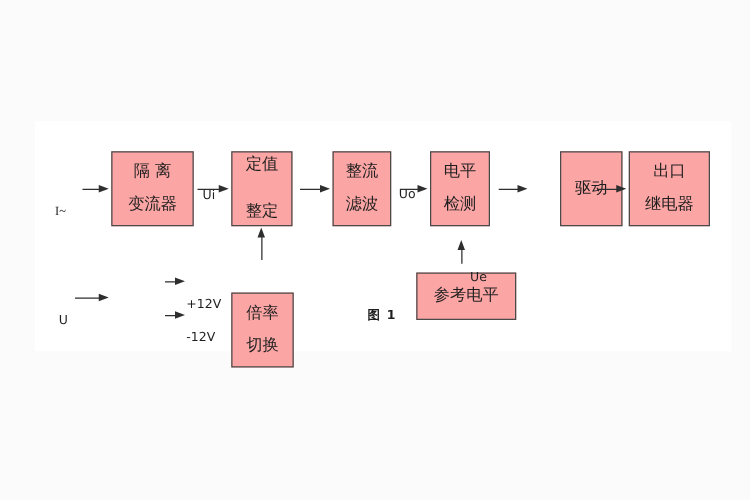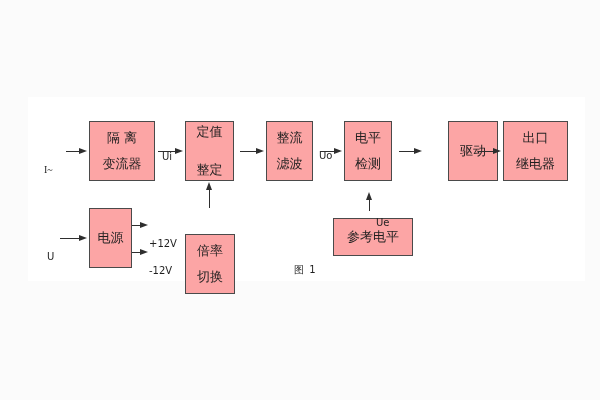--- a/index.html
+++ b/index.html
@@ -60,22 +60,23 @@
     border-left: 8px solid var(--line);
   }
   .arrow.up .shaft { left: 3px; top: 6px; bottom: 0; width: 1px; }
   .arrow.up .head {
     left: 0; top: 0;
     border-left: 3.5px solid transparent;
     border-right: 3.5px solid transparent;
     border-bottom: 8px solid var(--line);
   }
   .caption {
-    left: 294px; top: 244px;
+    left: 294px; top: 227px;
     letter-spacing: 1px;
+    font-weight: bold;
   }
 </style>
 </head>
 <body>
 
 <div class="canvas" id="canvas">
   <div class="content-area"></div>
   <div class="label caption">图 1</div>
 <div class="box" style="left: 89px; top: 121px; width: 66px; height: 60px;">
       <div class="line">隔 离</div>
@@ -92,23 +93,20 @@
     <div class="box" style="left: 344px; top: 121px; width: 48px; height: 60px;">
       <div class="line">电平</div>
       <div class="line">检测</div>
     </div>
     <div class="box" style="left: 448px; top: 121px; width: 50px; height: 60px;">
       <div class="line">驱动</div>
     </div>
     <div class="box" style="left: 503px; top: 121px; width: 65px; height: 60px; text-align: right;">
       <div class="line">出口</div>
       <div class="line">继电器</div>
-    </div>
-    <div class="box" style="left: 89px; top: 208px; width: 43px; height: 60px;">
-      <div class="line">电源</div>
     </div>
     <div class="box" style="left: 185px; top: 208px; width: 50px; height: 60px; margin-top: 26px;">
       <div class="line">倍率</div>
       <div class="line">切换</div>
     </div>
     <div class="box" style="left: 333px; top: 218px; width: 80px; height: 38px;">
       <div class="line">参考电平</div>
     </div>
     <div class="label serif" style="left: 44px; top: 144px;">I~</div>
     <div class="label" style="left: 162px; top: 131px;">Ui</div>

